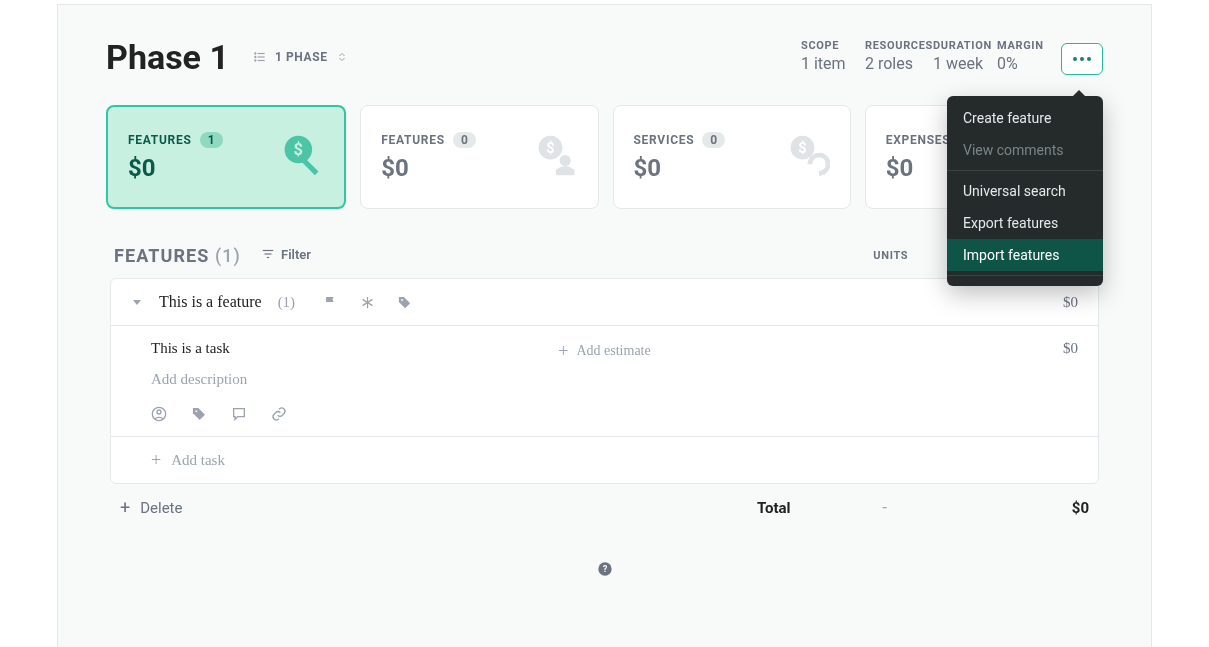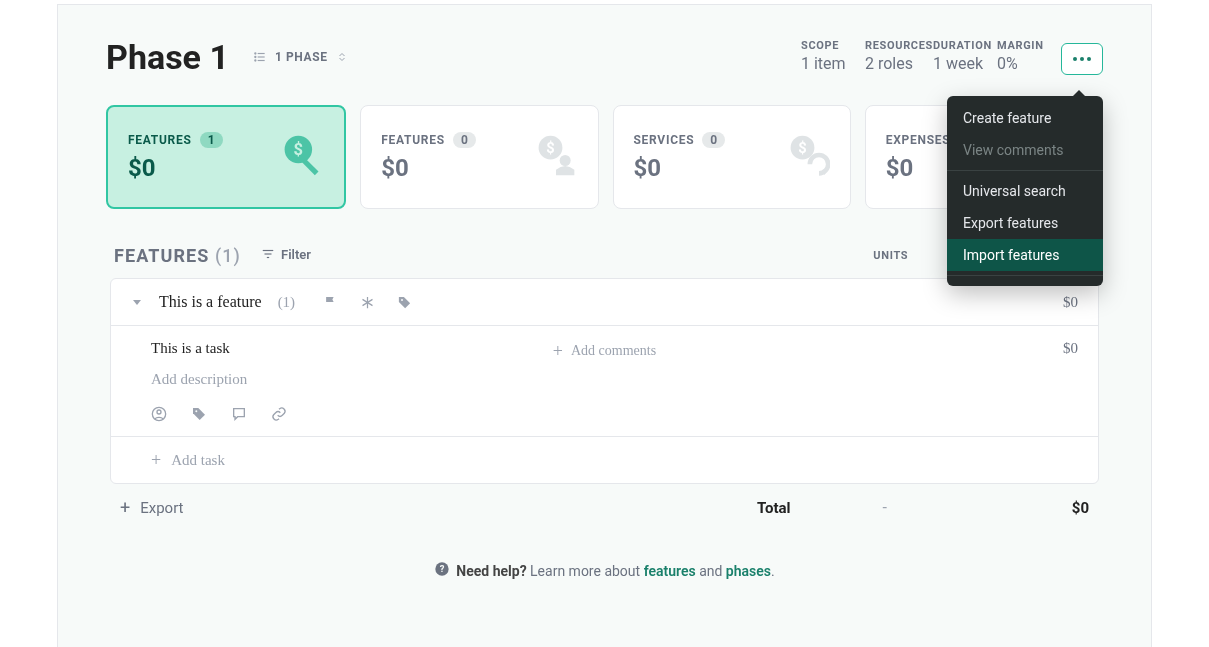--- a/index.html
+++ b/index.html
@@ -504,21 +504,21 @@
           </div>
           <div class="spacer"></div>
           <span class="row-value">$0</span>
         </div>
 
         <div class="task-row">
           <div class="task-top">
             <span class="task-name">This is a task</span>
             <div class="add-estimate">
               <span class="plus">+</span>
-              <span>Add comments</span>
+              <span>Add estimate</span>
             </div>
             <span class="task-amount">$0</span>
           </div>
           <div class="task-desc">Add description</div>
           <div class="task-actions">
             <span>
                 <svg width="16" height="16" viewBox="0 0 24 24" fill="none" stroke="currentColor" stroke-width="2">
                   <circle cx="12" cy="12" r="10"></circle>
                   <circle cx="12" cy="9" r="3"></circle>
                   <path d="M6 20c1-4 11-4 12 0"></path>
@@ -546,38 +546,35 @@
 
         <div class="add-task-row">
           <span class="plus">+</span>
           <span>Add task</span>
         </div>
       </div>
 
       <div class="footer-row">
         <div class="add-feature">
           <span class="plus">+</span>
-          <span>Export</span>
+          <span>Delete</span>
         </div>
         <div class="spacer"></div>
         <span class="total-label">Total</span>
         <span class="total-dash">-</span>
         <span class="total-amount">$0</span>
       </div>
     </div>
 
     <div class="help-row">
       <span>
         <svg width="16" height="16" viewBox="0 0 24 24" fill="currentColor">
             <circle cx="12" cy="12" r="10"></circle>
             <text x="12" y="17" text-anchor="middle" fill="#f7faf9" font-size="14" font-weight="bold">?</text>
           </svg>
-      </span>
-      <span>
-        <span class="strong">Need help?</span><span> Learn more about </span><a>features</a><span> and </span><a>phases</a><span>.</span>
       </span>
     </div>
 
   </div>
 
   <div class="dropdown">
     <div class="dd-item">Create feature</div>
     <div class="dd-item disabled">View comments</div>
     <div class="dd-sep"></div>
     <div class="dd-item">Universal search</div>

